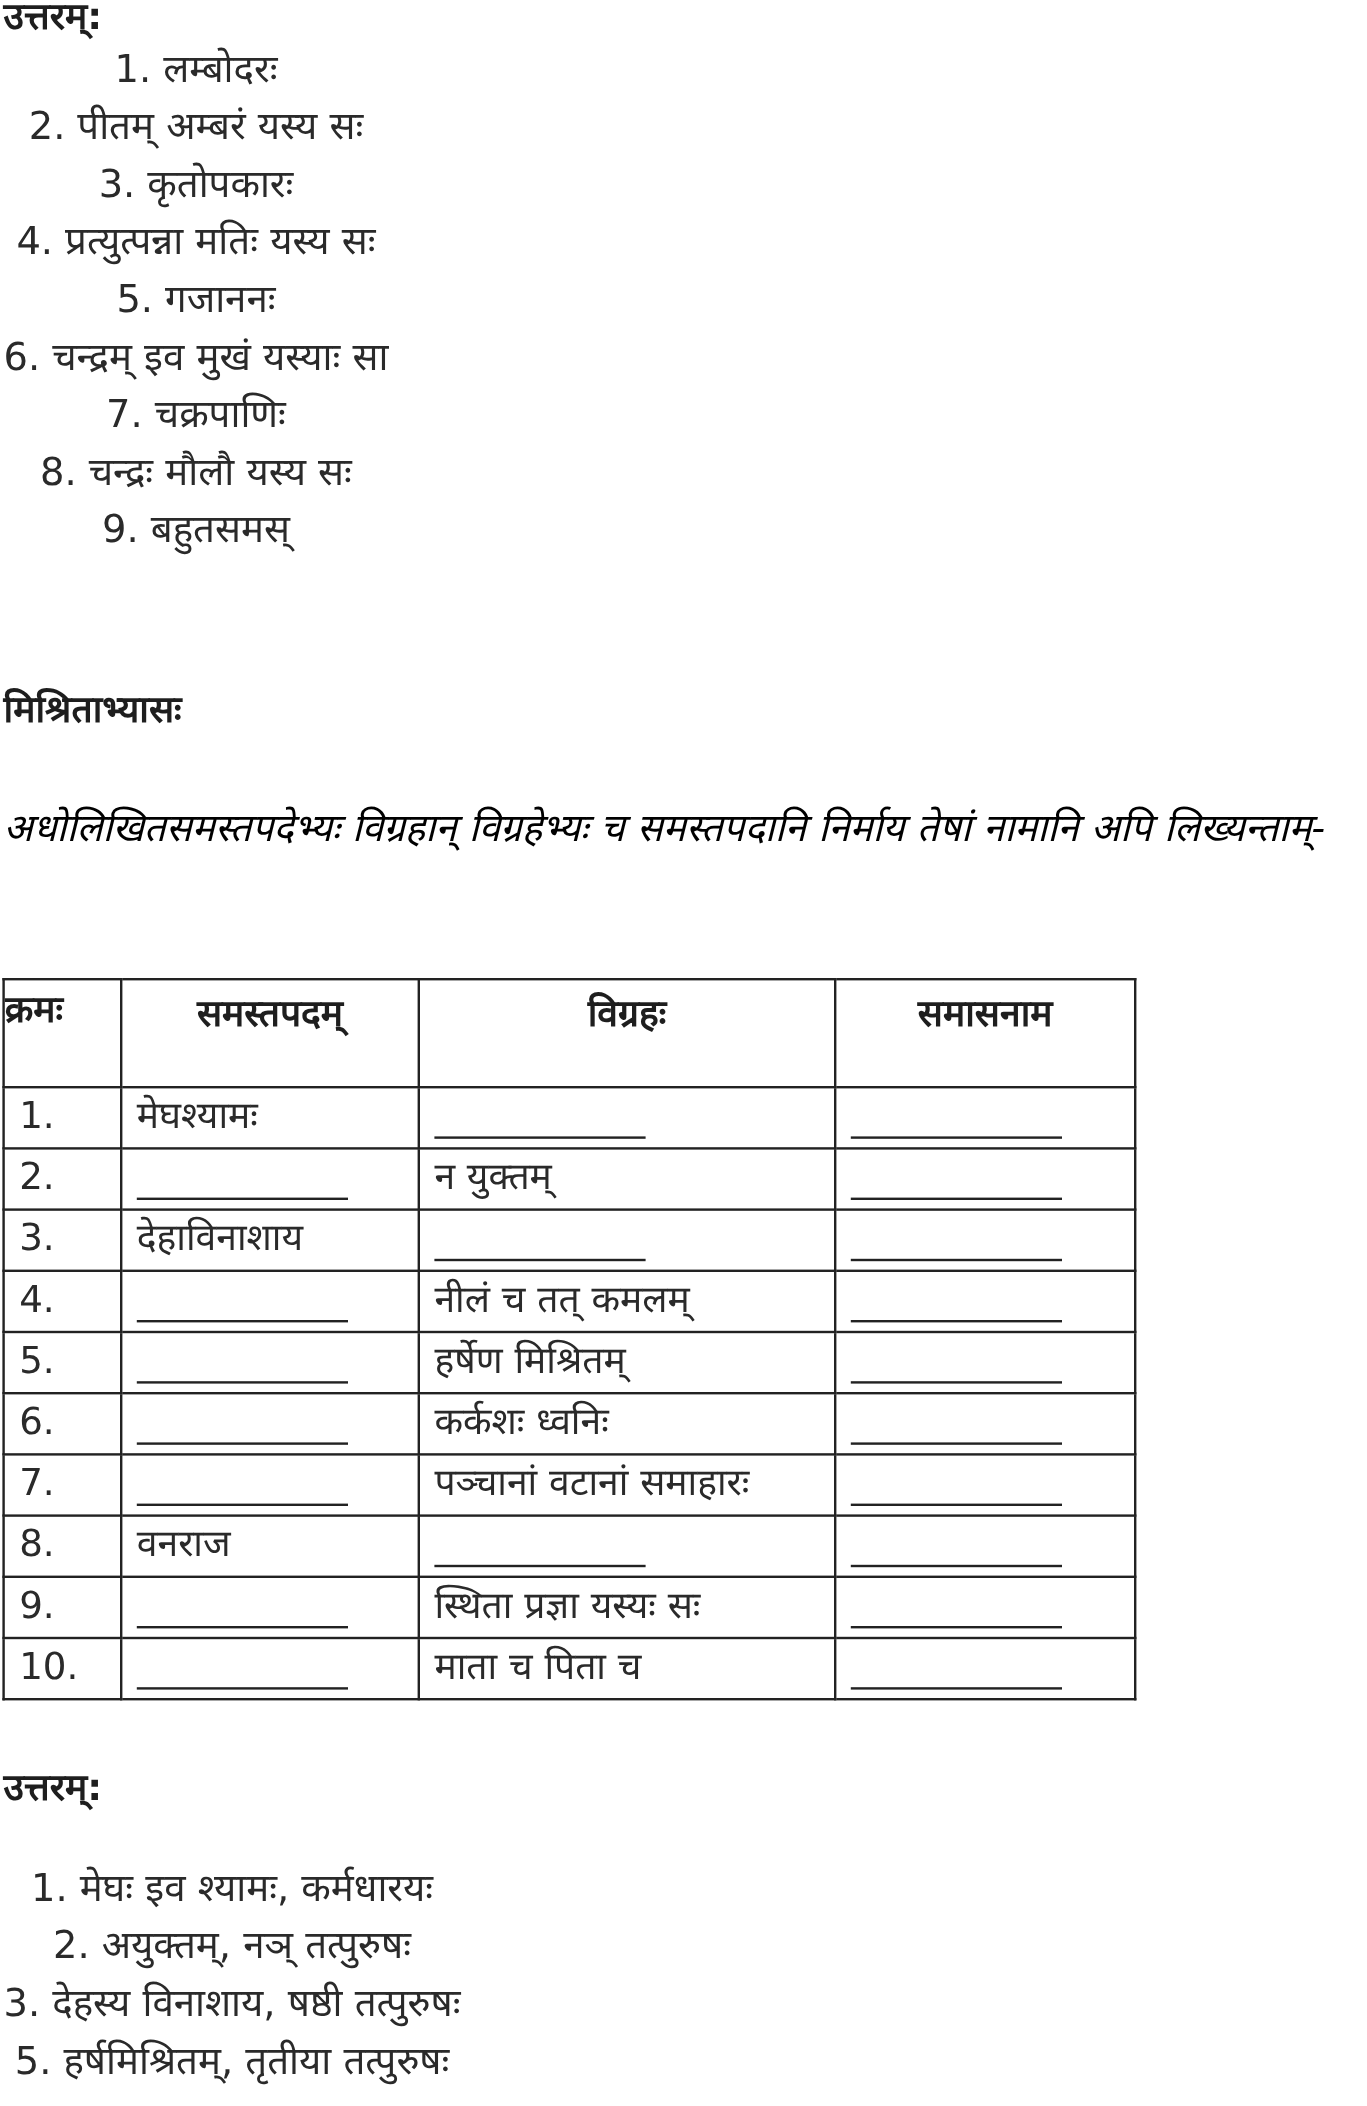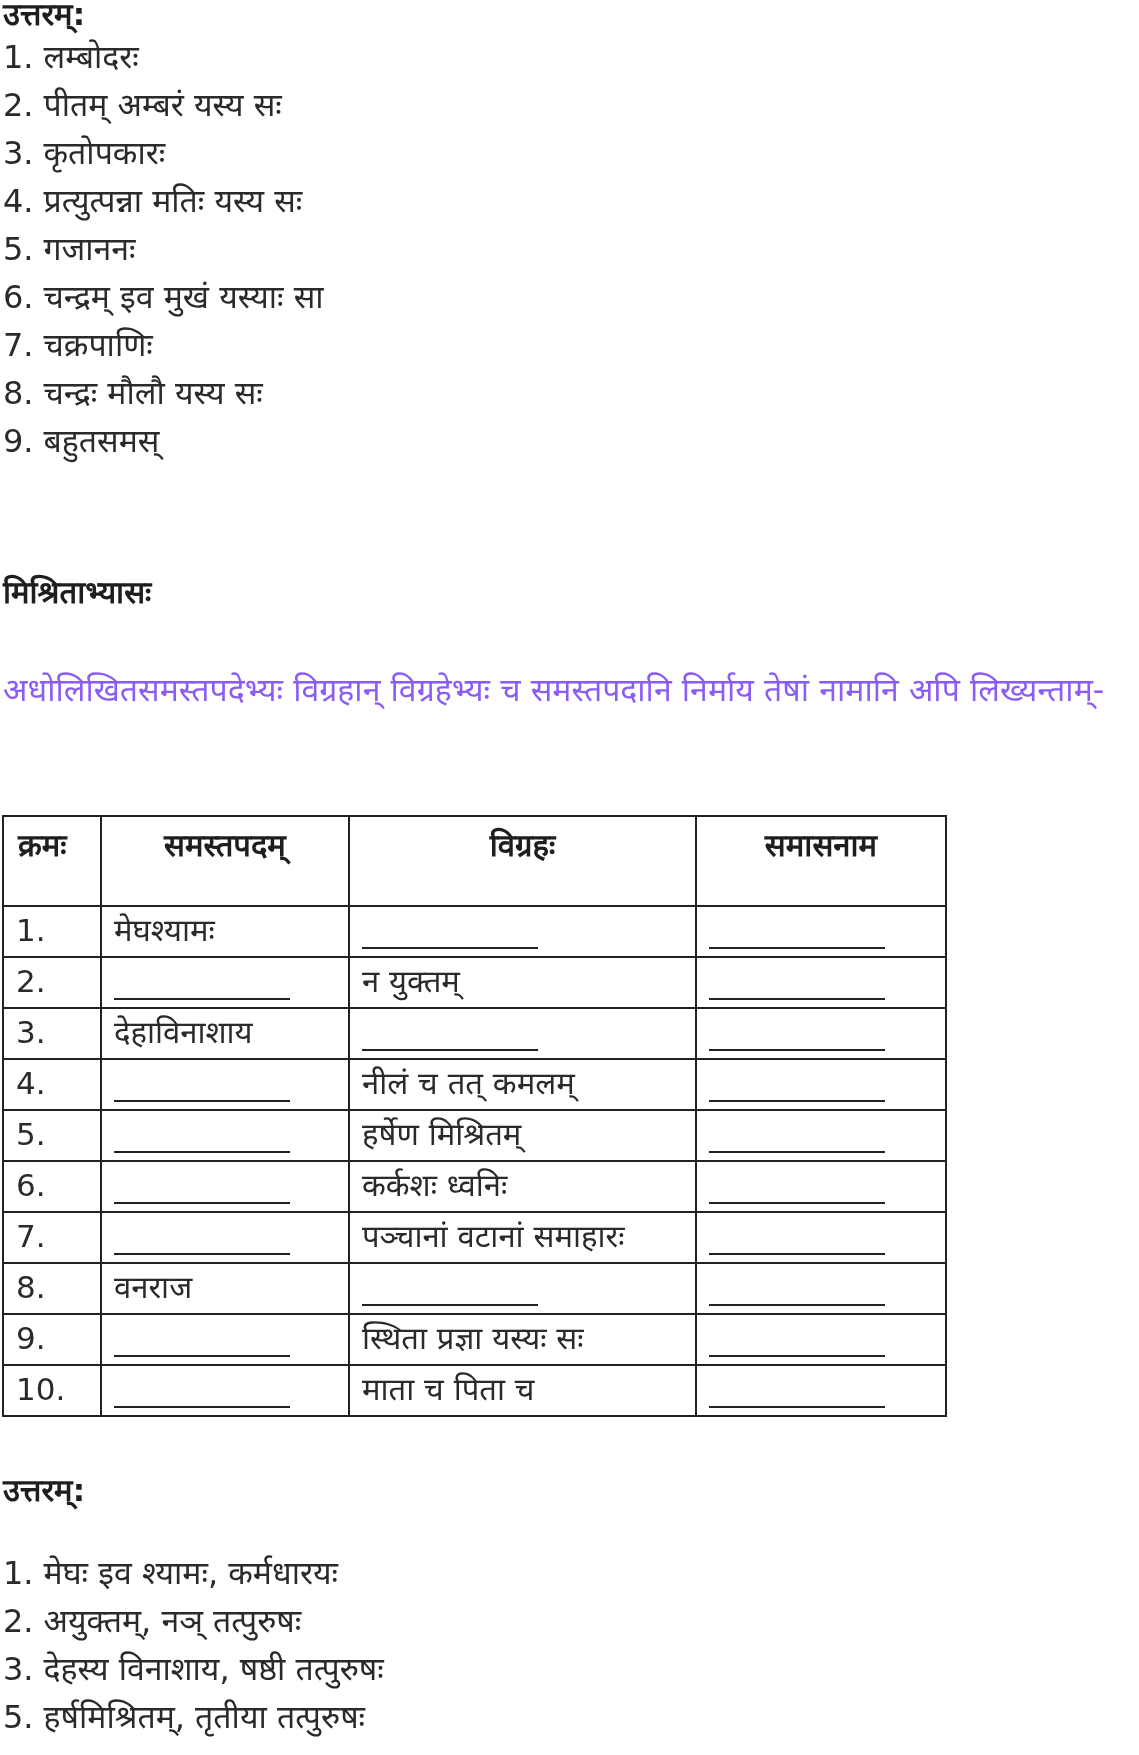--- a/index.html
+++ b/index.html
@@ -36,31 +36,33 @@
       margin: 0;
       padding: 0;
       list-style: none;
     }
     .list li {
       font-size: 32px;
       line-height: 48px;
       height: 48px;
       white-space: nowrap;
       color: #2a2a2a;
+      text-align: center;
     }
     .list li .num { margin-right: 10px; }
     .instruction {
       position: absolute;
       left: 3px;
       top: 664px;
       width: 1136px;
       font-size: 32px;
       line-height: 52px;
-      color: #8b5cf6;
+      color: #000000;
       word-break: keep-all;
+      font-style: italic;
     }
     table.exercise {
       position: absolute;
       left: 2px;
       top: 815px;
       border-collapse: collapse;
       table-layout: fixed;
       width: 943px;
     }
     table.exercise th,
@@ -73,21 +75,21 @@
     }
     table.exercise th {
       height: 80px;
       font-size: 31px;
       font-weight: bold;
       line-height: 40px;
       padding-top: 8px;
       text-align: center;
       color: #1e1e1e;
     }
-    table.exercise th.col-num { text-align: left; padding-left: 14px; }
+    table.exercise th.col-num { text-align: left; padding-left: 0; font-family: Liberation Mono, monospace; }
     table.exercise td {
       height: 49px;
       font-size: 31px;
       line-height: 46px;
       color: #2a2a2a;
     }
     td.c-num { padding-left: 12px !important; }
     td.c-text { padding-left: 12px !important; }
     .blank {
       display: inline-block;

